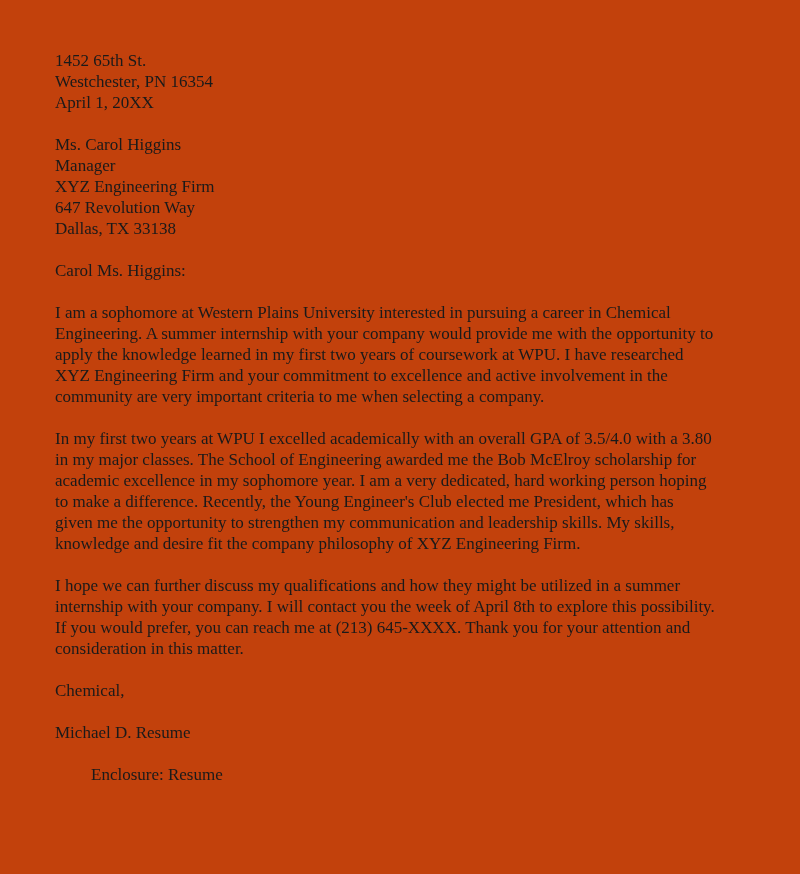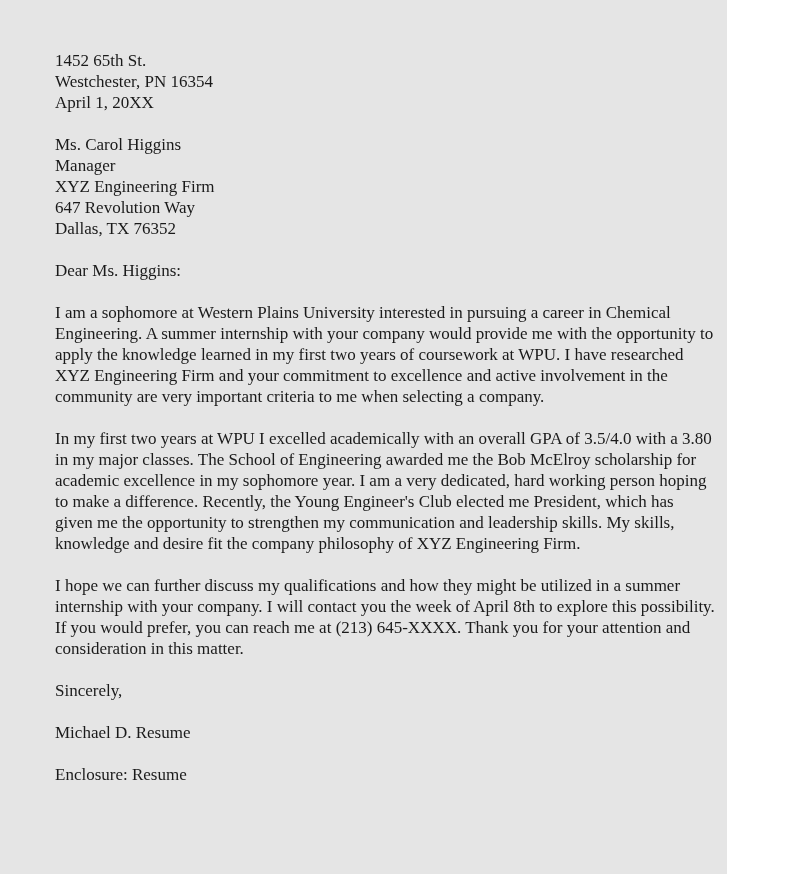--- a/index.html
+++ b/index.html
@@ -2,80 +2,81 @@
 <html><head>
 <meta charset="utf-8">
 <style>
   html, body {
     margin: 0;
     padding: 0;
     background: #ffffff;
   }
   .page {
     position: relative;
-    width: 727px;
+    width: 800px;
     height: 874px;
-    background: #e5e5e5;
+    background: #c2410c;
     overflow: hidden;
     font-family: "Liberation Serif", "DejaVu Serif", serif;
     color: #1a1a1a;
   }
   .letter {
     position: absolute;
     left: 55px;
     top: 50px;
     width: 740px;
     font-size: 17px;
     line-height: 21px;
   }
   .block {
     margin: 0 0 21px 0;
     white-space: pre-line; 
   }
   .block:last-child {
     margin-bottom: 0;
+    margin-left: 36px;
   }
 </style>
 </head>
 <body>
 
 <div class="page">
   <div class="letter">
 
     <div class="block">1452 65th St.
 Westchester, PN 16354
 April 1, 20XX</div>
 
     <div class="block">Ms. Carol Higgins
 Manager
 XYZ Engineering Firm
 647 Revolution Way
-Dallas, TX 76352</div>
+Dallas, TX 33138</div>
 
-    <div class="block">Dear Ms. Higgins:</div>
+    <div class="block">Carol Ms. Higgins:</div>
 
     <div class="block">I am a sophomore at Western Plains University interested in pursuing a career in Chemical
 Engineering. A summer internship with your company would provide me with the opportunity to
 apply the knowledge learned in my first two years of coursework at WPU. I have researched
 XYZ Engineering Firm and your commitment to excellence and active involvement in the
 community are very important criteria to me when selecting a company.</div>
 
     <div class="block">In my first two years at WPU I excelled academically with an overall GPA of 3.5/4.0 with a 3.80
 in my major classes. The School of Engineering awarded me the Bob McElroy scholarship for
 academic excellence in my sophomore year. I am a very dedicated, hard working person hoping
 to make a difference. Recently, the Young Engineer's Club elected me President, which has
 given me the opportunity to strengthen my communication and leadership skills. My skills,
 knowledge and desire fit the company philosophy of XYZ Engineering Firm.</div>
 
     <div class="block">I hope we can further discuss my qualifications and how they might be utilized in a summer
 internship with your company. I will contact you the week of April 8th to explore this possibility.
 If you would prefer, you can reach me at (213) 645-XXXX. Thank you for your attention and
 consideration in this matter.</div>
 
-    <div class="block">Sincerely,</div>
+    <div class="block">Chemical,</div>
 
 
     <div class="block">Michael D. Resume</div>
 
     <div class="block">Enclosure: Resume</div>
 
   </div>
 </div>
 
 </body></html>

